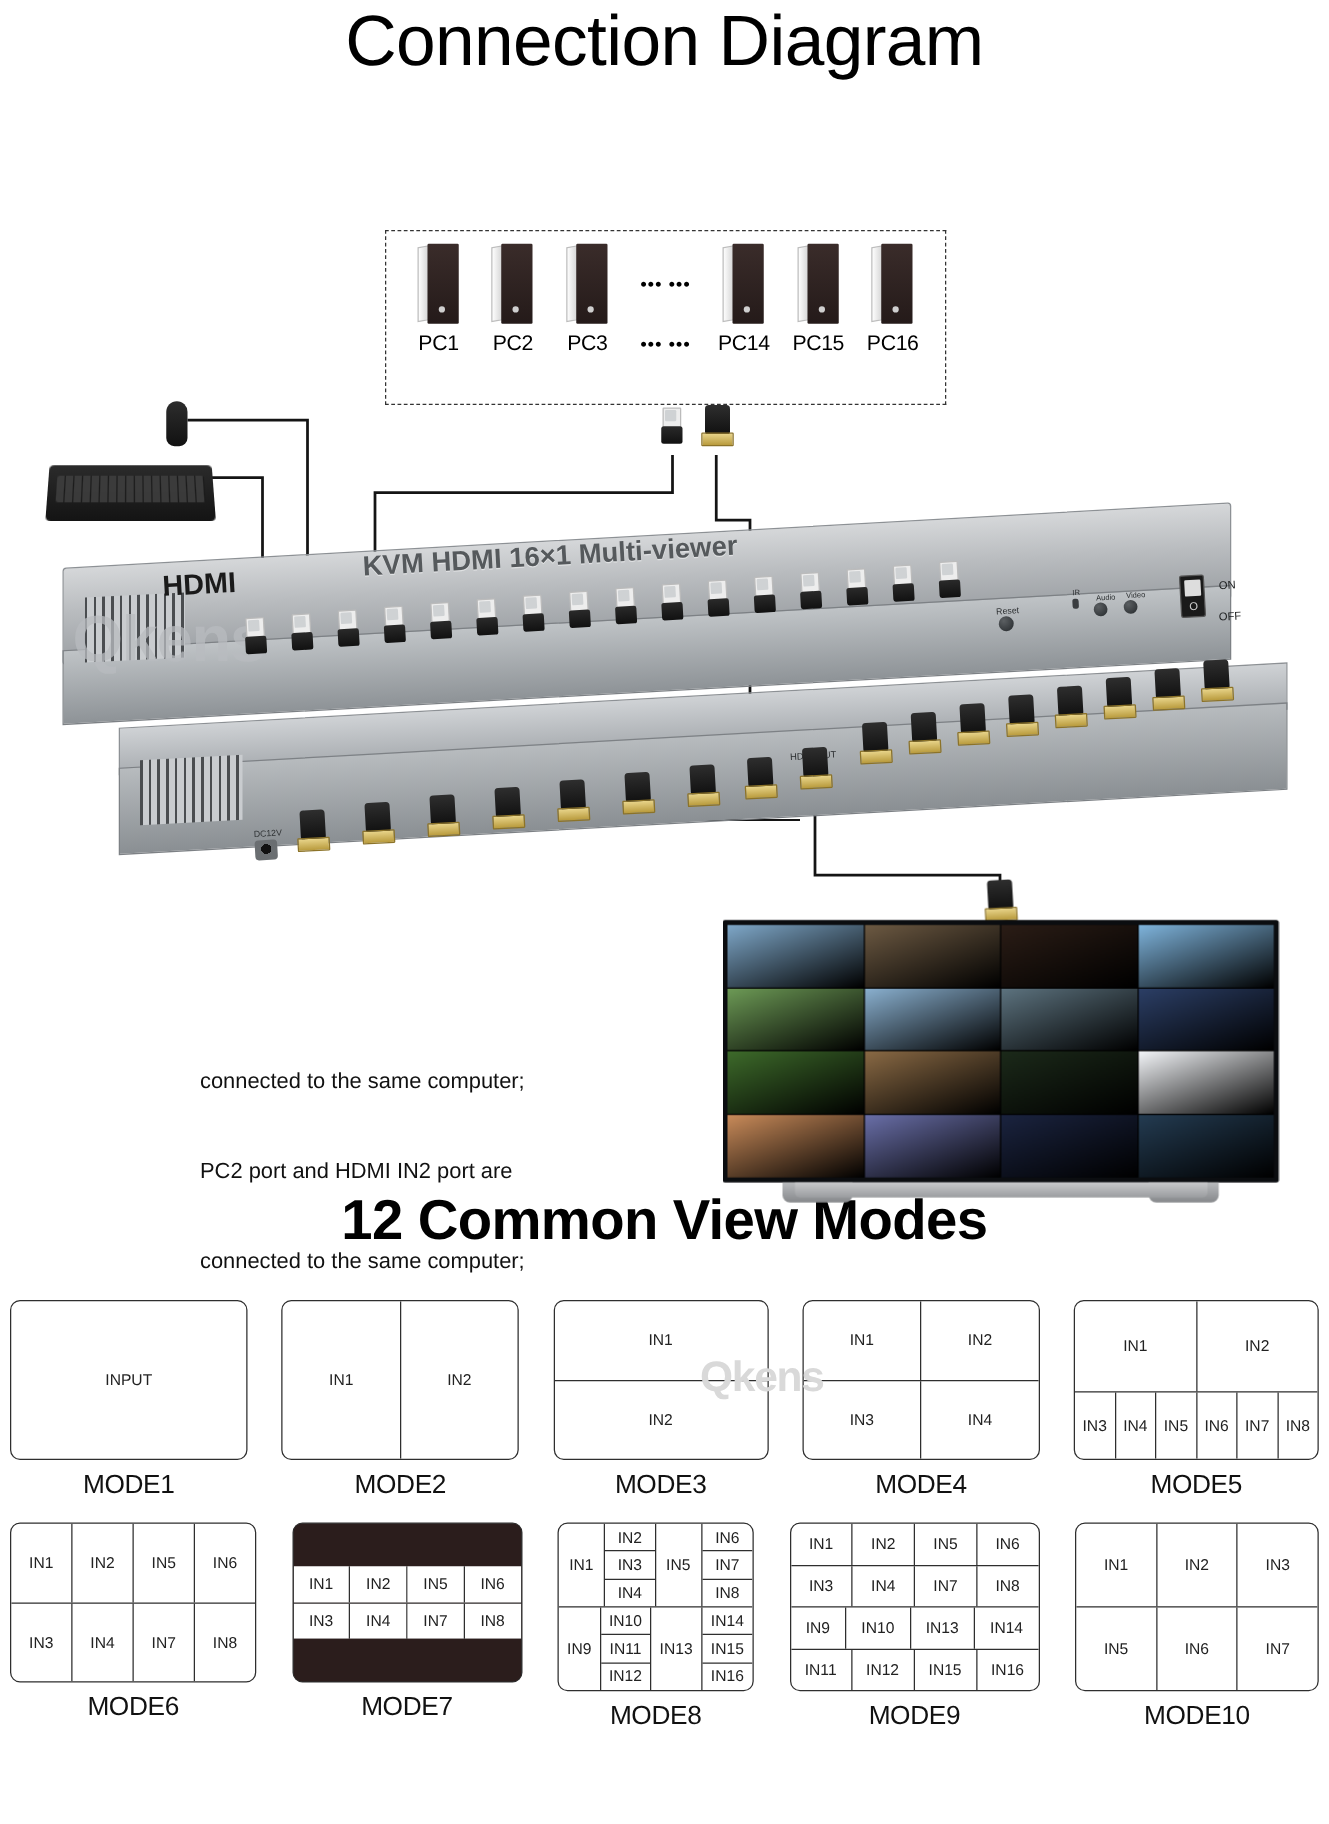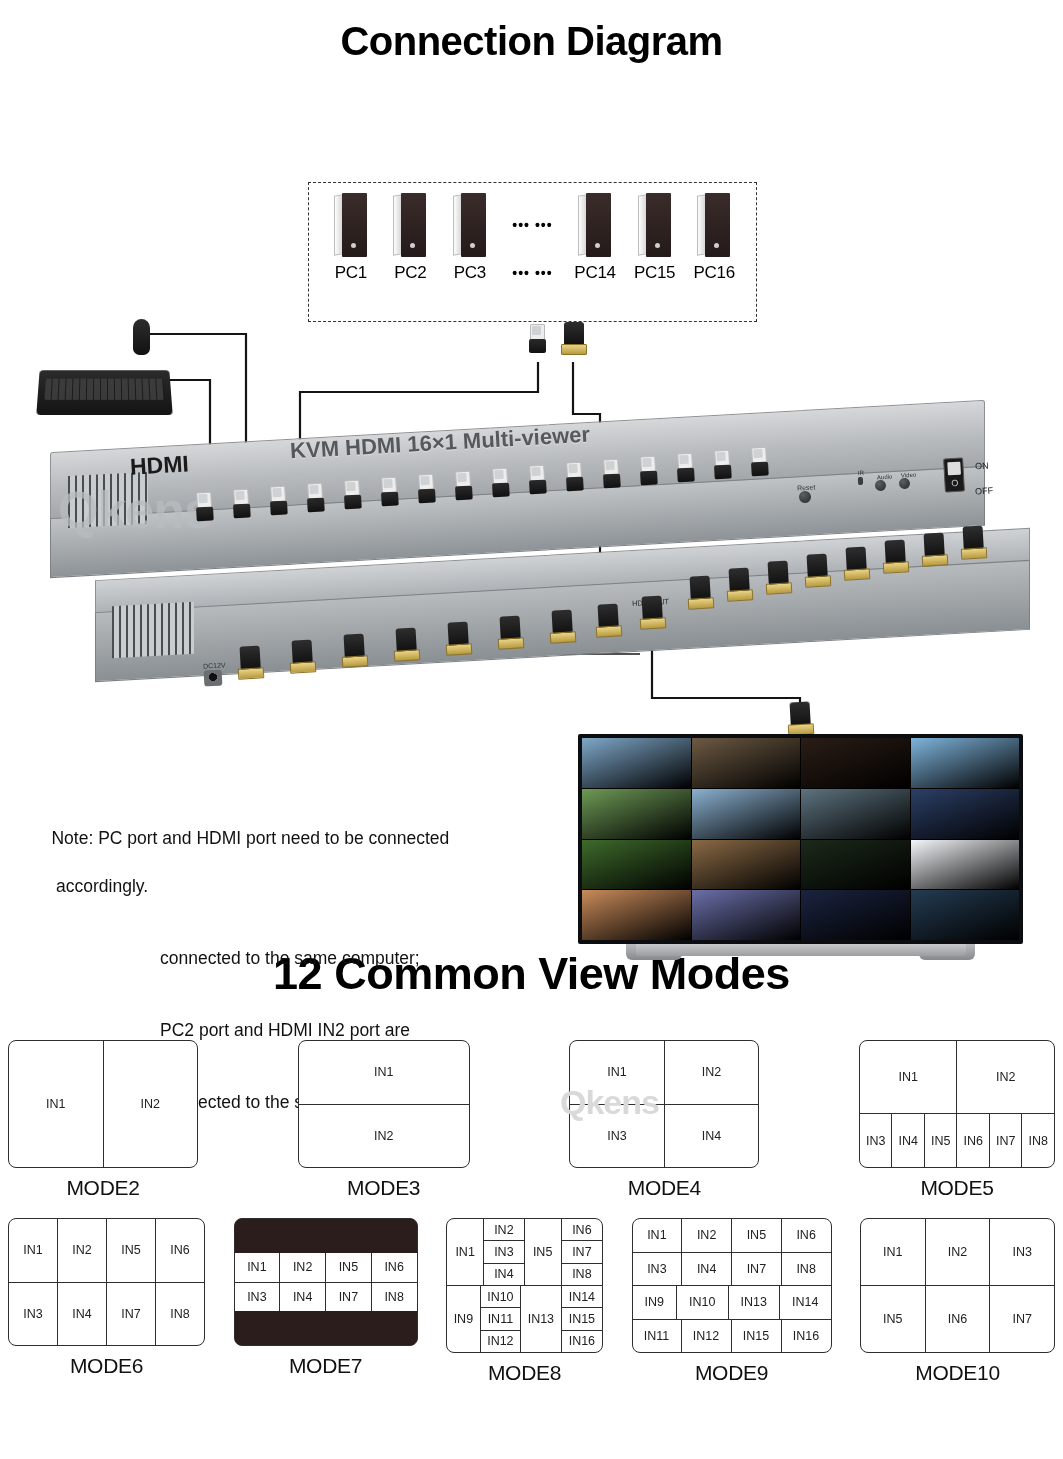--- a/index.html
+++ b/index.html
@@ -9,24 +9,24 @@
     background:#ffffff;
     font-family:"Liberation Sans", sans-serif;
     color:#000;
     position:relative;
     overflow:hidden;
   }
 
   
   .title-main{
     text-align:center;
-    font-size:40px;
-    font-weight:bold;
+    font-size:57px;
+    font-weight:normal;
     letter-spacing:-0.5px;
-    padding-top:20px;
+    padding-top:4px;
     line-height:1.05;
   }
   .title-modes{
     text-align:center;
     font-size:45px;
     font-weight:bold;
     letter-spacing:-0.5px;
     margin-top:6px;
   }
 
@@ -582,22 +582,20 @@
       <div class="hood"></div>
       <div class="gold"></div>
     </div>
 
   <div class="hdmiplug" style="left:788px;top:652px;">
       <div class="hood"></div>
       <div class="gold"></div>
     </div>
 
   <div class="note">
-    <span>Note: PC port and HDMI port need to be connected</span>
-    <span class="ind1">accordingly.</span>
     <span class="ind2">connected to the same computer;</span>
     <span class="ind2">PC2 port and HDMI IN2 port are</span>
     <span class="ind2">connected to the same computer;</span>
   </div>
 
   <div class="tv">
     <div class="tv-frame">
       <div class="tv-screen" id="tv-grid">
           <div class="tile" style="background: linear-gradient(160deg, rgb(127, 168, 201) 0%, rgba(0, 0, 0, 0.55) 100%);"></div>
           <div class="tile" style="background: linear-gradient(160deg, rgb(109, 90, 67) 0%, rgba(0, 0, 0, 0.55) 100%);"></div>
@@ -623,20 +621,26 @@
   </div>
 
 </div>
 
 <div class="title-modes">12 Common View Modes</div>
 
 <div class="modes-wrap">
   <div class="mode-row r1" id="mode-row-1">
       <div class="mode">
         <div class="mode-box" style="width: 190px; height: 128px;">
+          <div class="cell ">INPUT</div>
+        </div>
+        <div class="mode-label">MODE1</div>
+      </div>
+      <div class="mode">
+        <div class="mode-box" style="width: 190px; height: 128px;">
           <div class="cell bd-r">IN1</div>
           <div class="cell ">IN2</div>
         </div>
         <div class="mode-label">MODE2</div>
       </div>
       <div class="mode">
         <div class="mode-box" style="width: 172px; height: 128px;">
           <div class="col grow">
             <div class="cell bd-b">IN1</div>
             <div class="cell ">IN2</div>

